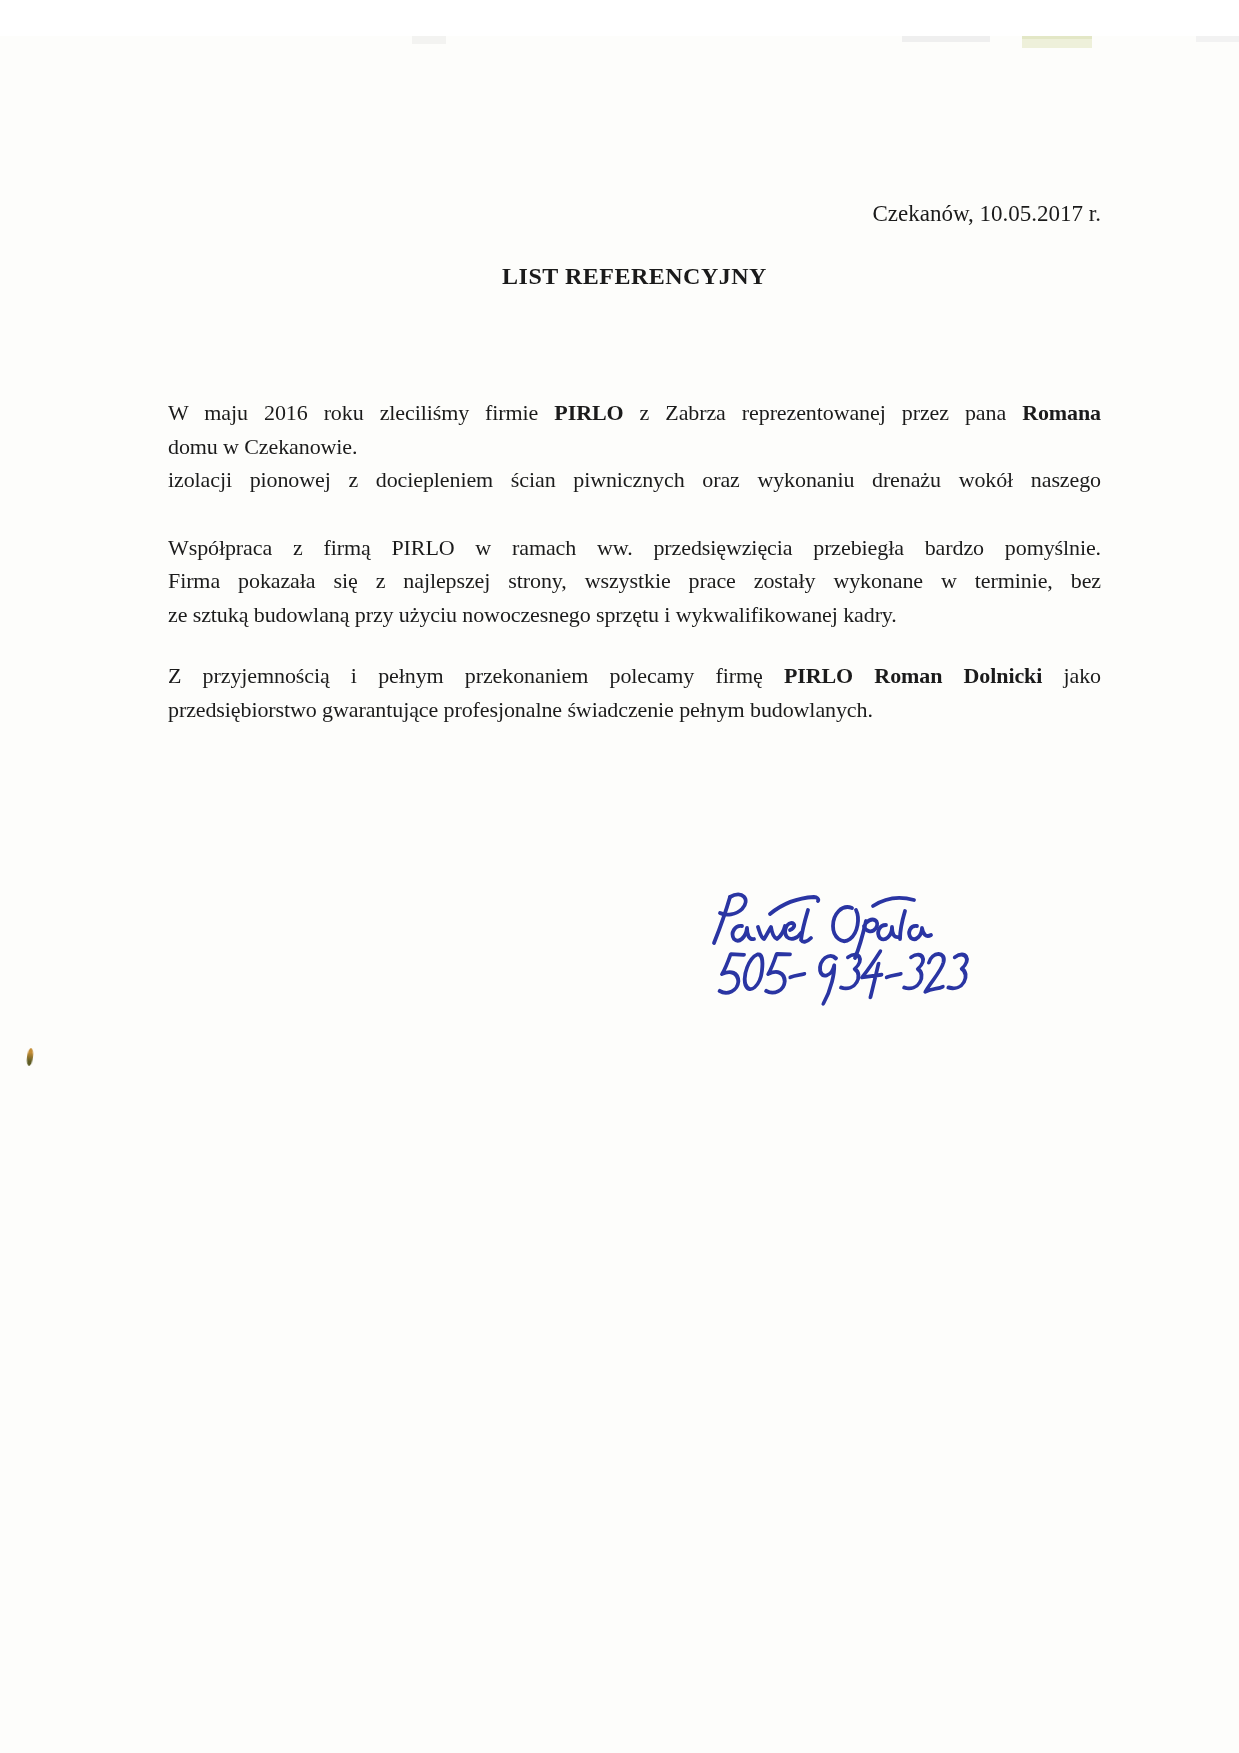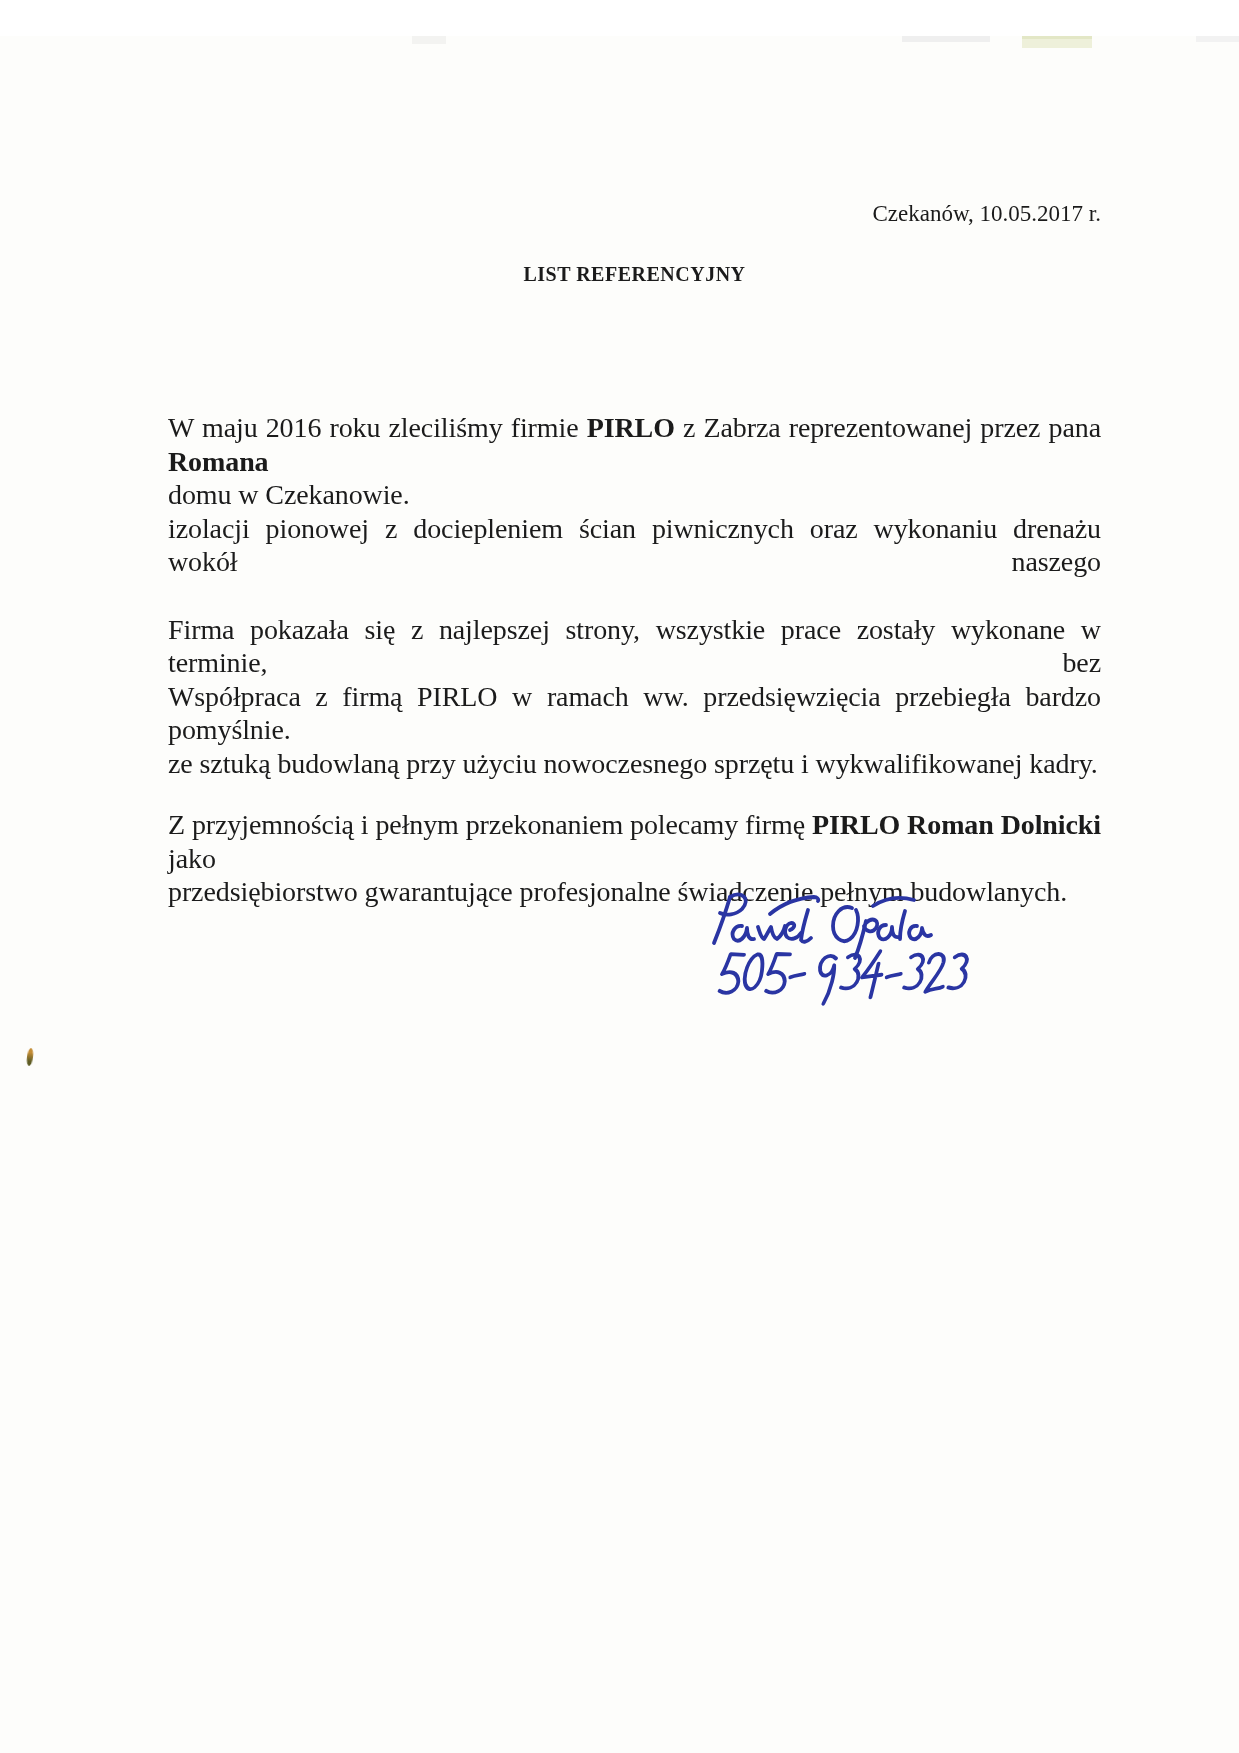--- a/index.html
+++ b/index.html
@@ -28,27 +28,27 @@
     position: absolute;
     left: 168px; top: 165px; width: 933px;
     text-align: right;
     font-size: 23px;
   }
   .title {
     position: absolute;
     left: 168px; top: 227px; width: 933px;
     text-align: center;
     font-weight: bold;
-    font-size: 20px;
+    font-size: 24px;
     letter-spacing: 0.5px;
   }
   .letter-body {
     position: absolute;
-    left: 168px; top: 375px; width: 933px;
-    font-size: 28px;
+    left: 168px; top: 360px; width: 933px;
+    font-size: 22px;
     line-height: 33.5px;
     letter-spacing: -0.1px;
   }
   .para { margin: 0; }
   .para:nth-child(2) { margin-top: 34px; }
   .para:nth-child(3) { margin-top: 28px; }
   .line { text-align: justify; text-align-last: justify; white-space: normal; }
   .line.last { text-align-last: left; }
   .b { font-weight: bold; }
 
@@ -86,22 +86,22 @@
 
   <div class="title">LIST REFERENCYJNY</div>
 
   <div class="letter-body">
       <div class="para">
         <div class="line"><span>W maju 2016 roku zleciliśmy firmie </span><span class="b">PIRLO</span><span> z Zabrza reprezentowanej przez pana </span><span class="b">Romana</span></div>
         <div class="line last"><span>domu w Czekanowie.</span></div>
         <div class="line"><span>izolacji pionowej z dociepleniem ścian piwnicznych oraz wykonaniu drenażu wokół naszego</span></div>
       </div>
       <div class="para">
+        <div class="line"><span>Współpraca z firmą PIRLO w ramach ww. przedsięwzięcia przebiegła bardzo pomyślnie.</span></div>
         <div class="line"><span>Firma pokazała się z najlepszej strony, wszystkie prace zostały wykonane w terminie, bez</span></div>
-        <div class="line"><span>Współpraca z firmą PIRLO w ramach ww. przedsięwzięcia przebiegła bardzo pomyślnie.</span></div>
         <div class="line last"><span>ze sztuką budowlaną przy użyciu nowoczesnego sprzętu i wykwalifikowanej kadry.</span></div>
       </div>
       <div class="para">
         <div class="line"><span>Z przyjemnością i pełnym przekonaniem polecamy firmę </span><span class="b">PIRLO Roman Dolnicki</span><span> jako</span></div>
         <div class="line last"><span>przedsiębiorstwo gwarantujące profesjonalne świadczenie pełnym budowlanych.</span></div>
       </div>
     </div>
 
   <svg class="signature-svg" viewBox="0 0 380 150" aria-hidden="true">
     <g class="sig-name" stroke-width="3.8">

